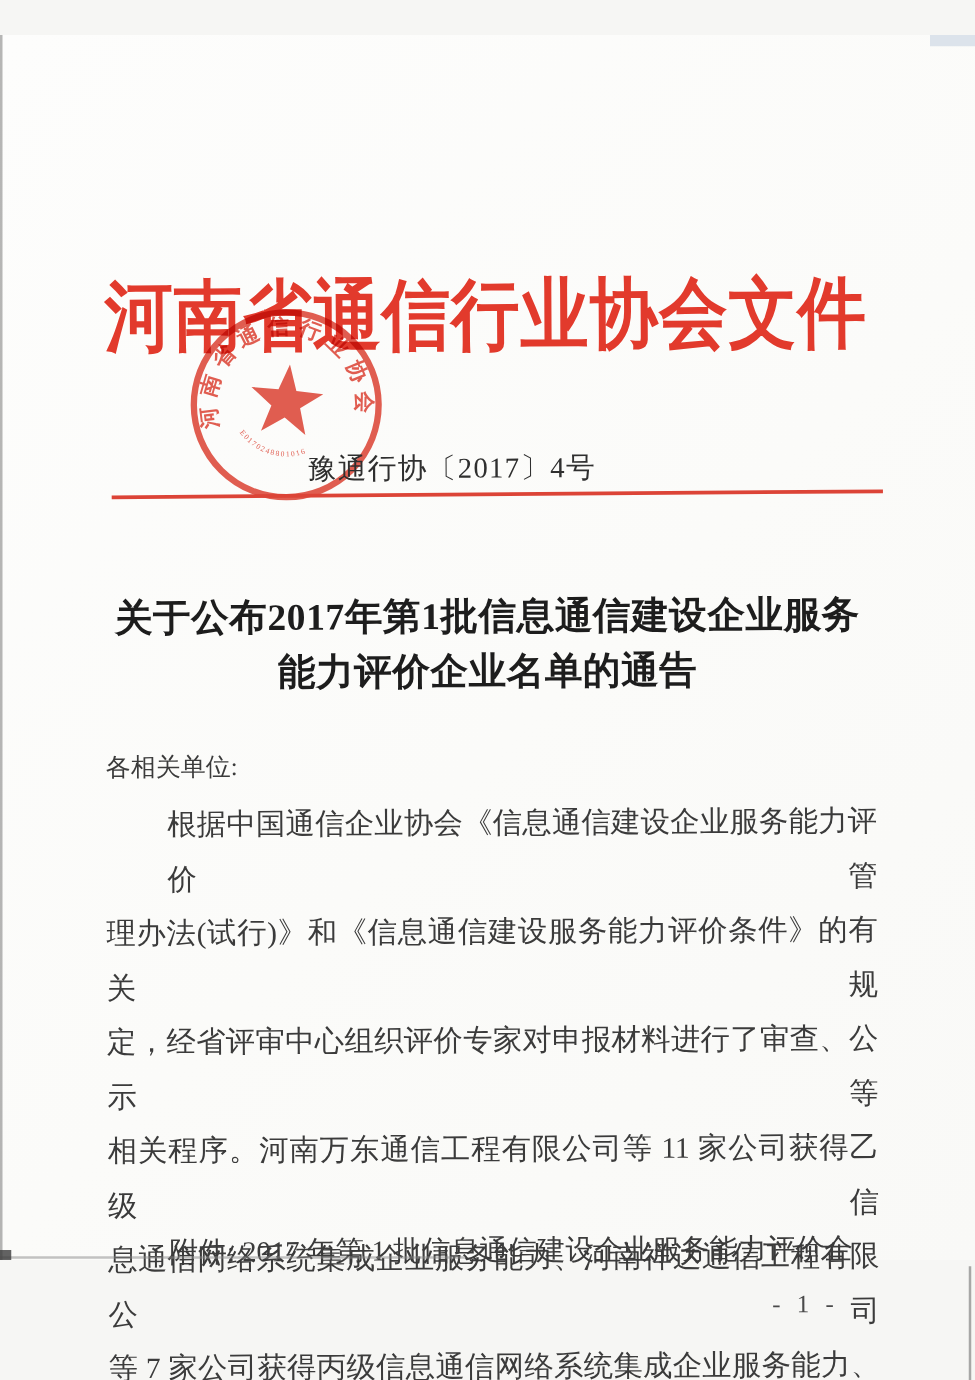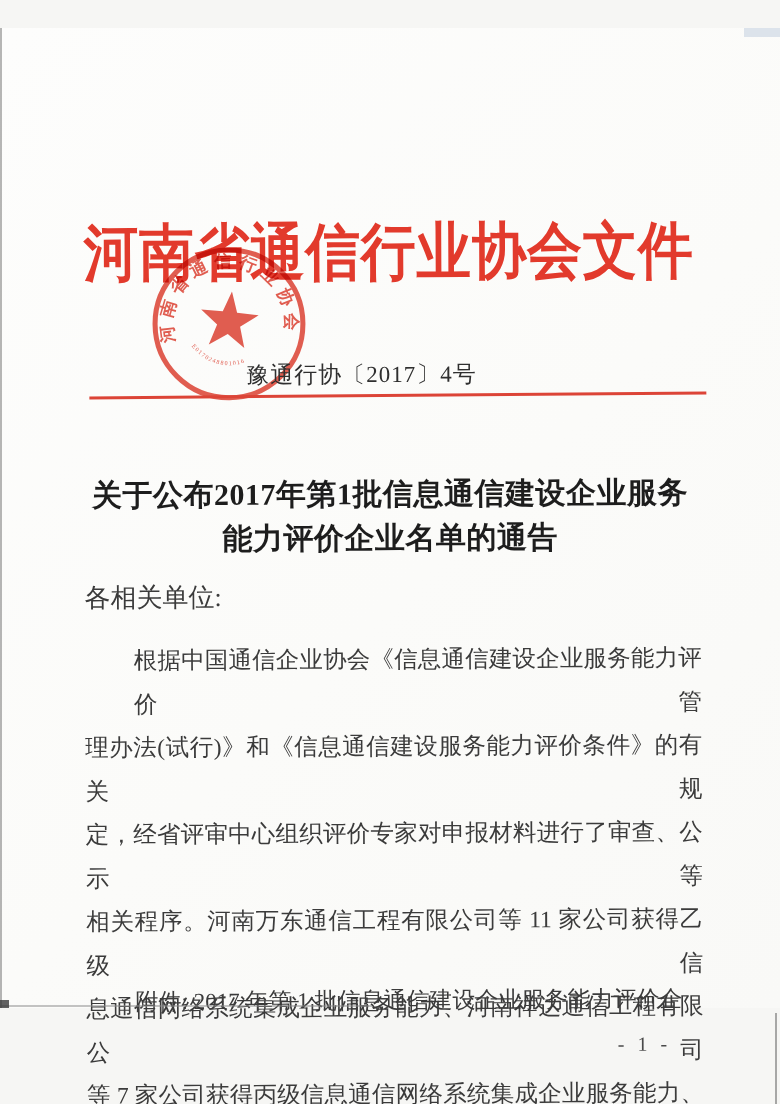--- a/index.html
+++ b/index.html
@@ -44,22 +44,22 @@
 
   
   #title{
     position:absolute;top:444px;left:70px;width:640px;
     text-align:center;font-size:30px;font-weight:bold;
     line-height:44px;color:#1d1d1d;letter-spacing:0.5px;
   }
 
   
   #salutation{
-    position:absolute;top:551px;left:84px;
-    font-size:26px;color:#3b3b3b;
+    position:absolute;top:571px;left:84px;
+    font-size:20px;color:#3b3b3b;
   }
   #body{
     position:absolute;top:610px;left:84px;width:617px;
     font-size:23.5px;line-height:43.5px;color:#3b3b3b;
   }
   .bline{white-space:nowrap;}
   .jline{text-align:justify;text-align-last:justify;white-space:normal;}
   .indent{padding-left:49px;}
   #attachment{
     position:absolute;top:957px;left:133px;

